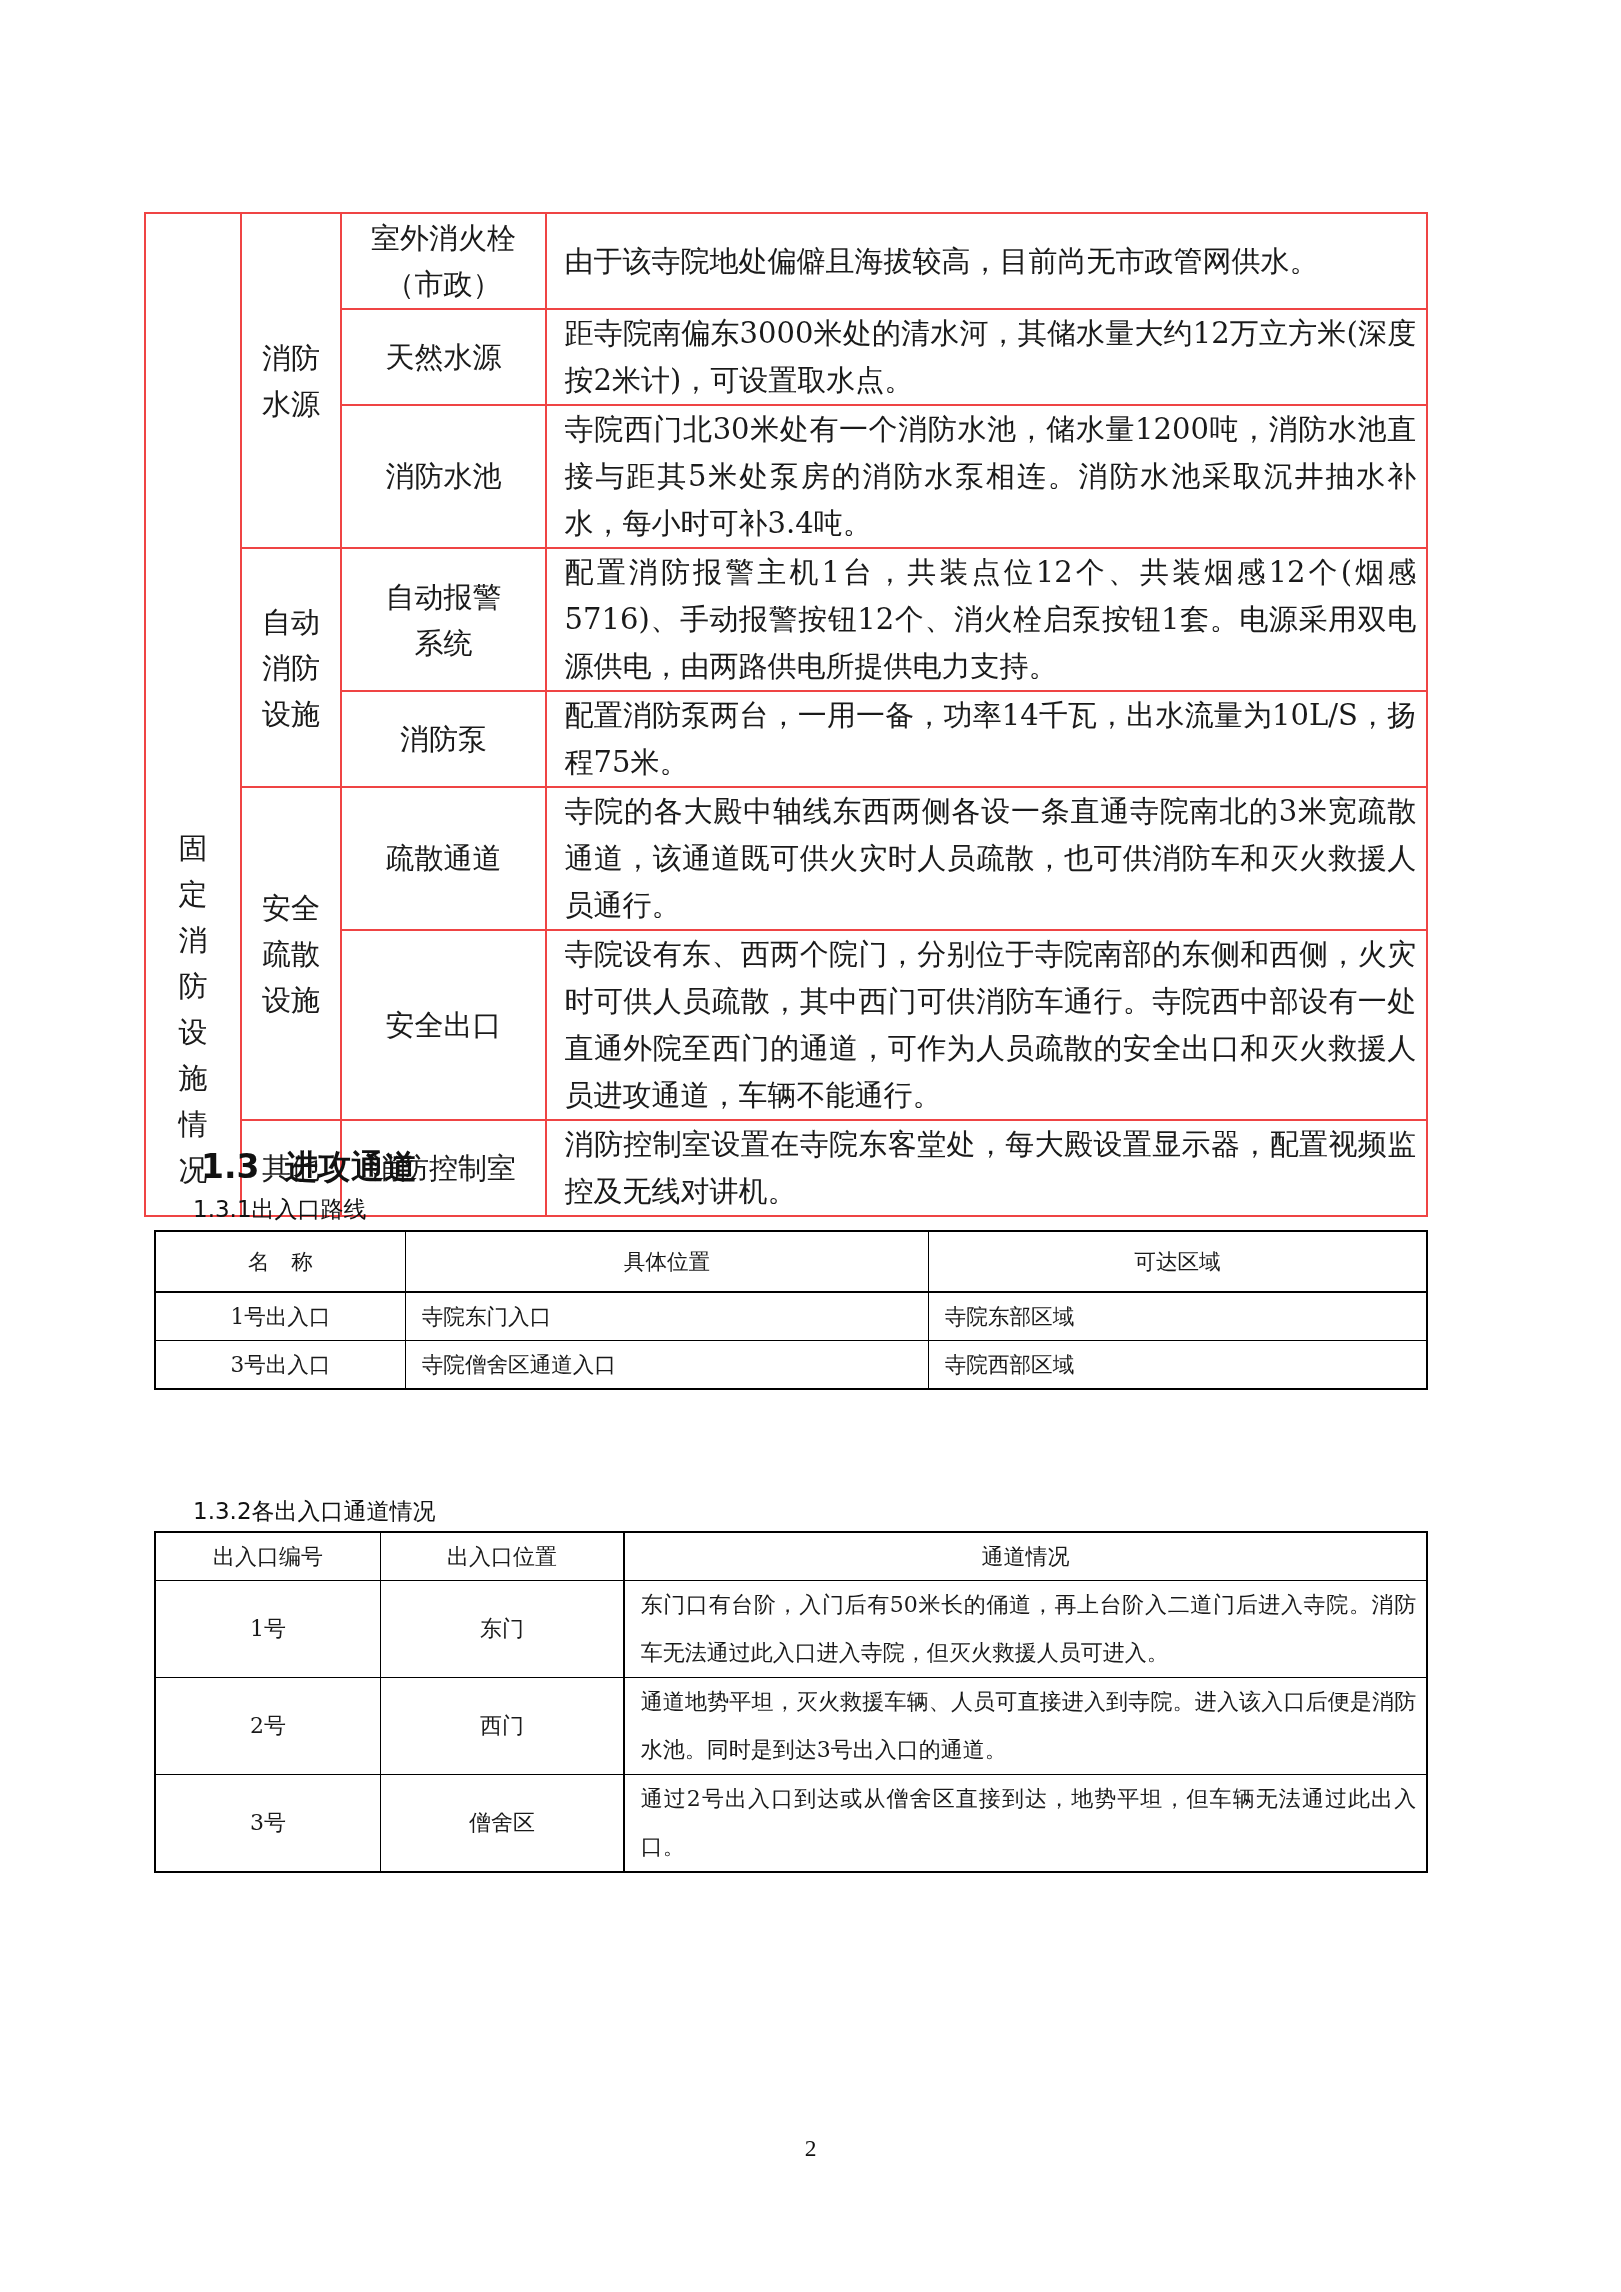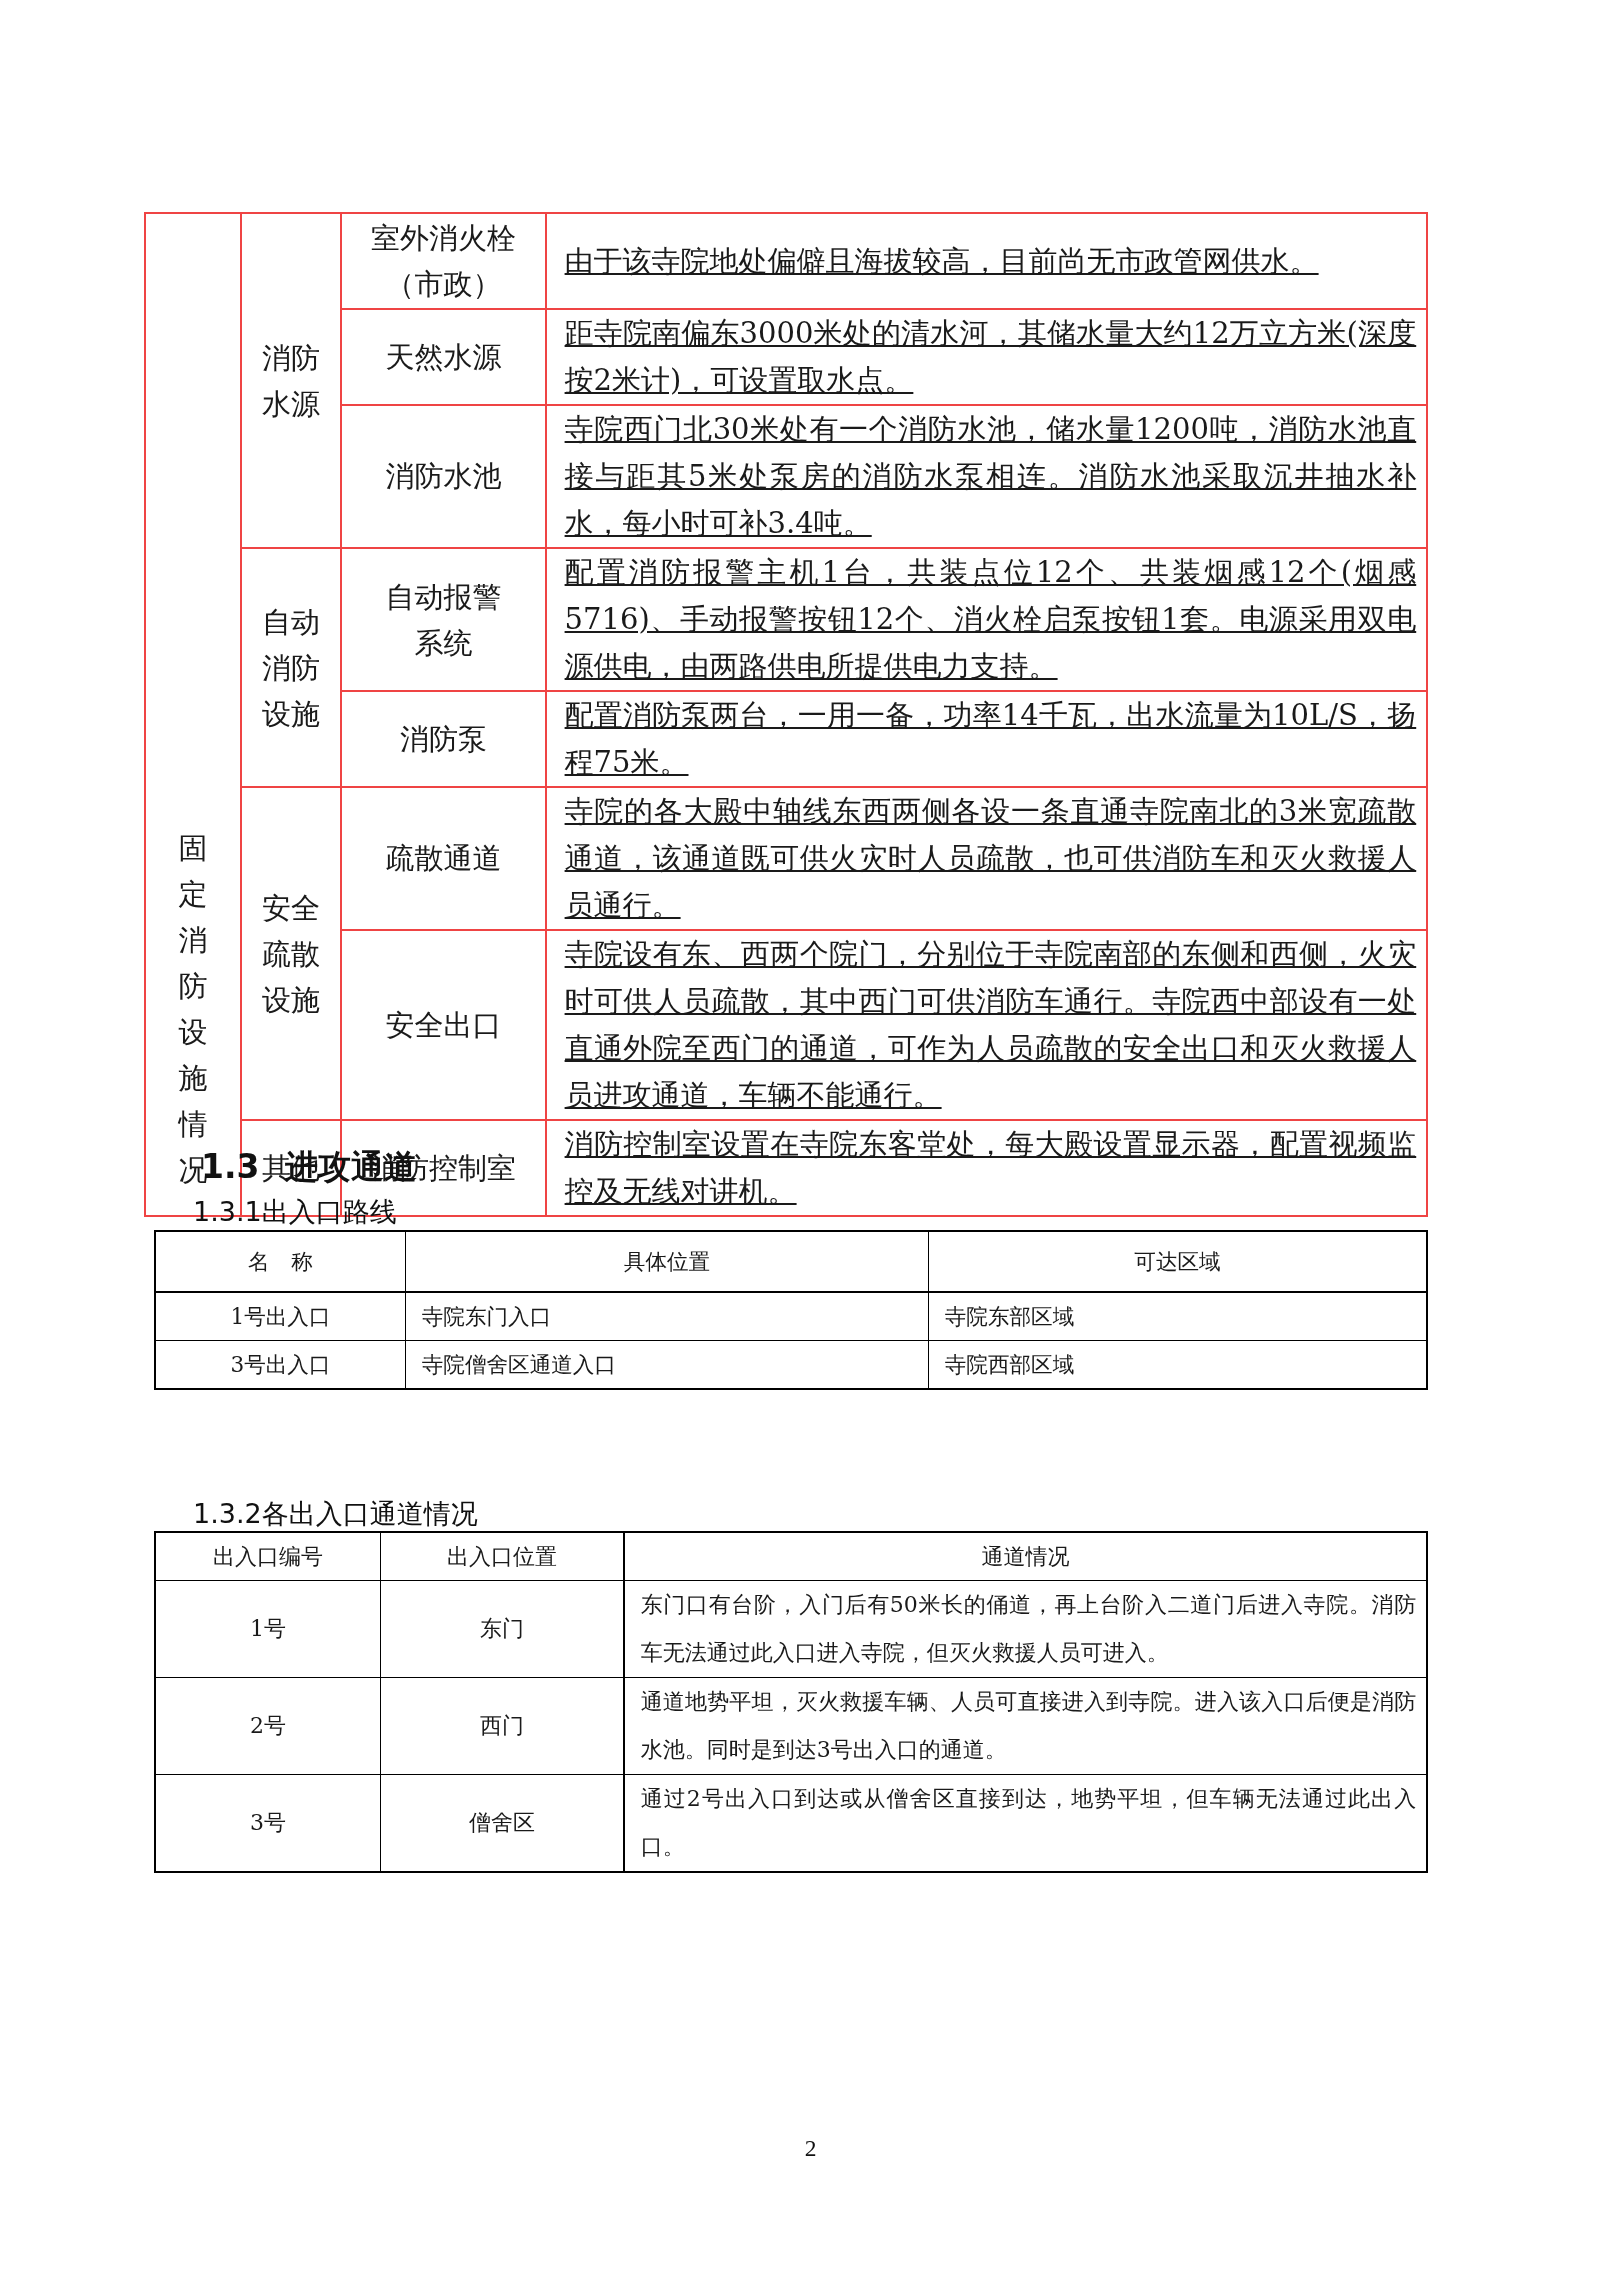--- a/index.html
+++ b/index.html
@@ -10,34 +10,34 @@
   }
   table { border-collapse: collapse; position: absolute; table-layout: fixed; }
   td, th { color: #1a1a1a; font-weight: normal; }
 
   
   #t1 { left: 144px; top: 212px; width: 1284px; border: 2.9px solid #000; }
   #t1 td { border: 2px solid #ef4444; font-size: 29px; line-height: 47px; }
   #t1 .c-cat { width: 94px; text-align: center; vertical-align: bottom; padding: 0 0 21.6px 0; }
   #t1 .c-sub { width: 96px; text-align: center; vertical-align: middle; line-height: 49px; }
   #t1 .c-item { width: 201px; text-align: center; vertical-align: middle; line-height: 47px; }
-  #t1 .c-desc { text-align: justify; padding: 0 9.8px 0 17.6px; vertical-align: middle; text-decoration: underline; }
+  #t1 .c-desc { text-align: justify; padding: 0 9.8px 0 17.6px; vertical-align: middle; }
   .vert { display: block; line-height: 46px; }
 
   
   .h2 {
     position: absolute; left: 193px; top: 1145px;
     font-family: "DejaVu Sans", "Liberation Sans", sans-serif;
     font-size: 33px; font-weight: bold; color: #111; margin-left: 8px;
   }
   .h2 .num { margin-right: 25.5px; }
   .h3 {
     position: absolute; left: 193px;
     font-family: "DejaVu Sans", "Liberation Sans", sans-serif;
-    font-size: 27px; color: #111;
+    font-size: 23px; color: #111;
   }
   #h3a { top: 1194px; }
   #h3b { top: 1496px; }
 
   
   #t2 { left: 154px; top: 1230px; width: 1274px; border: 2.9px solid #000; }
   #t2 td { border: 1.5px solid #000; font-size: 21.6px; height: 47px; padding: 0; }
   #t2 tr.head td { height: 59px; text-align: center; border-bottom: 2.9px solid #000; margin-top: 8px; }
   #t2 .c1 { width: 249px; text-align: center; }
   #t2 .c2 { width: 522px; padding-left: 15.7px; }

